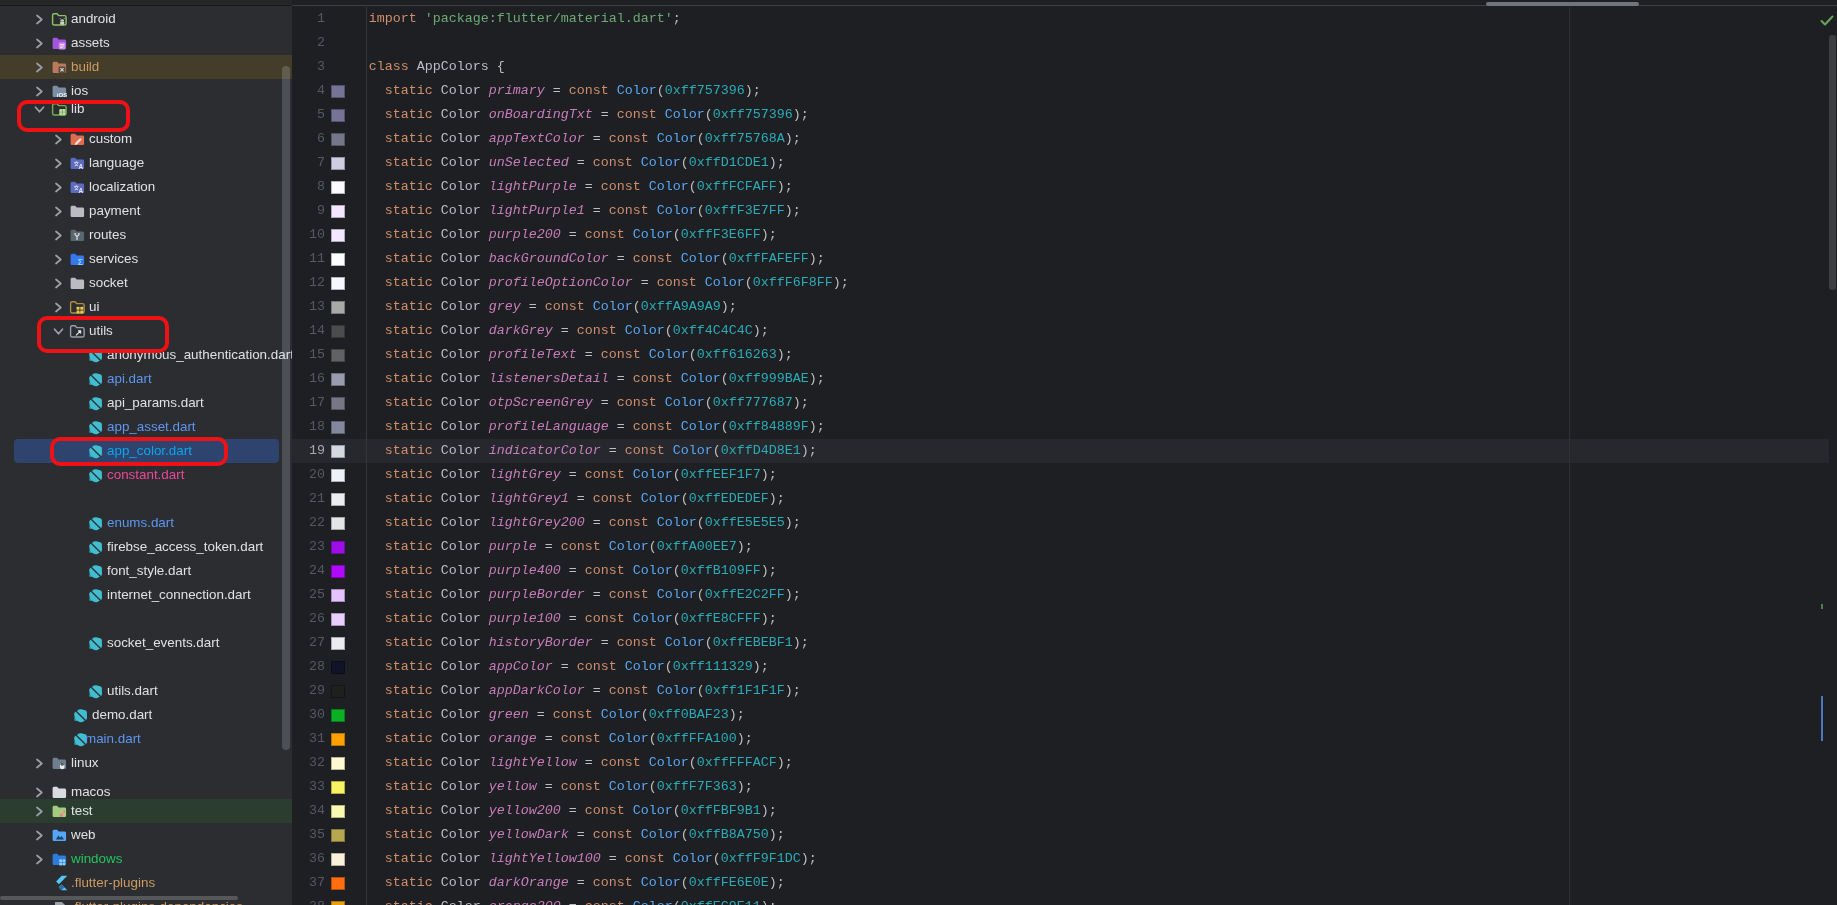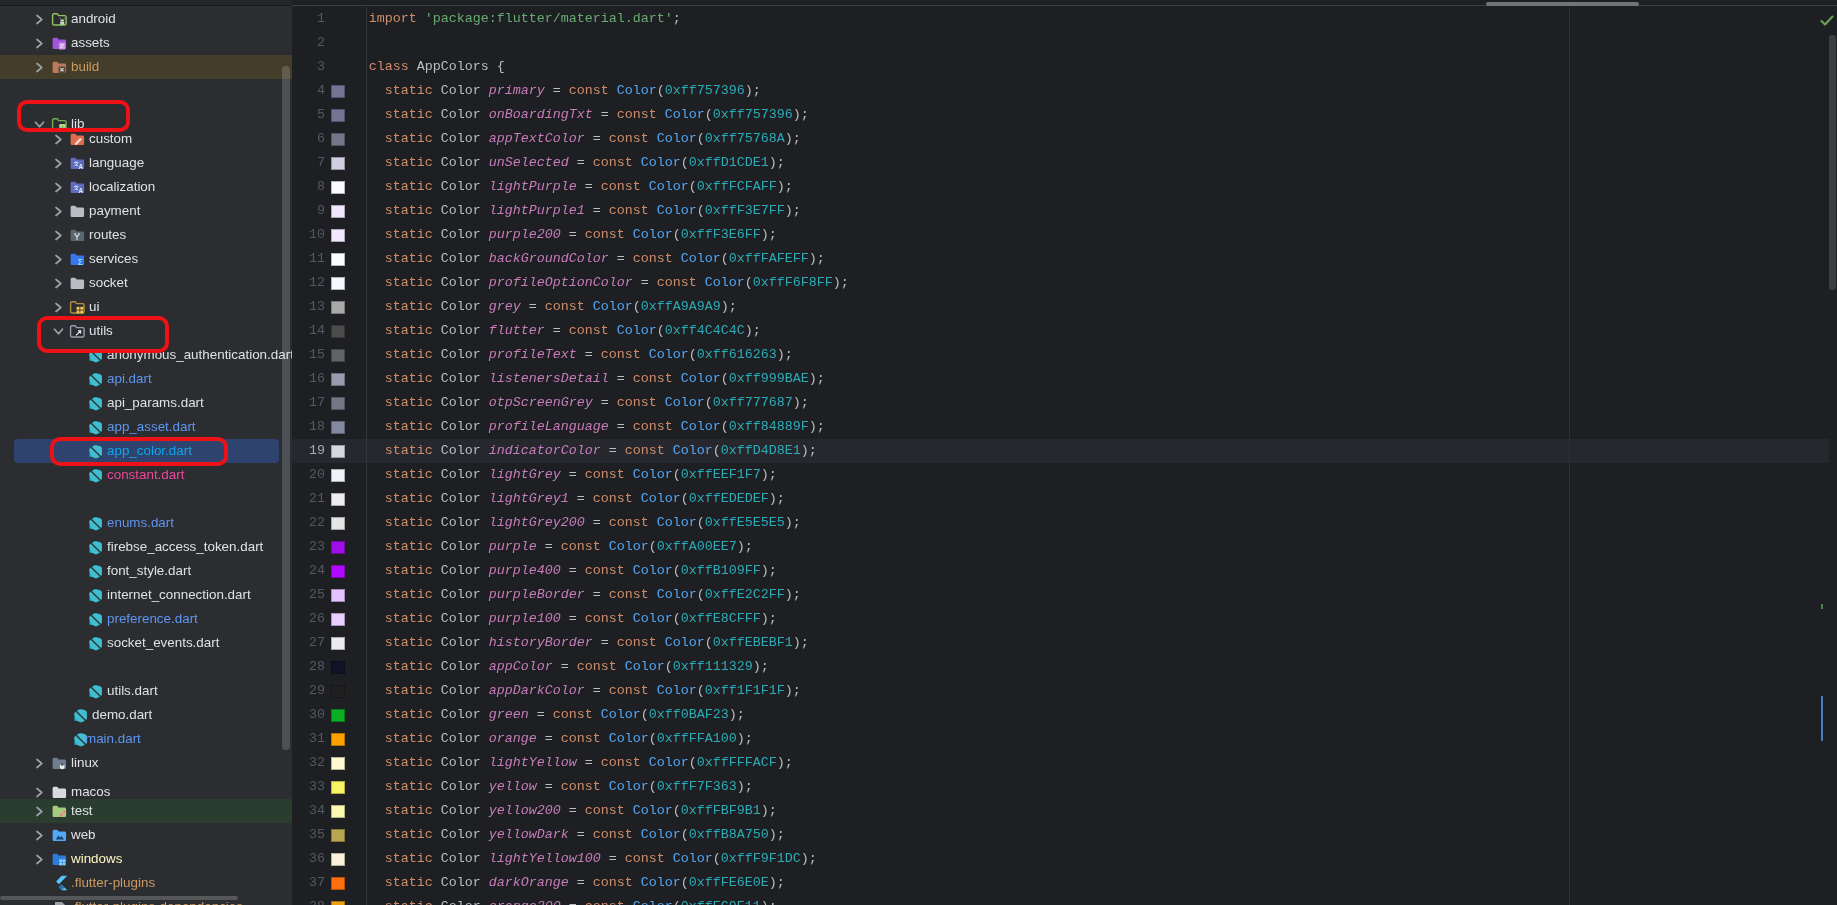--- a/index.html
+++ b/index.html
@@ -102,21 +102,21 @@
   <span class="kw">static</span><span class="pl"> Color </span><span class="fl">primary</span><span class="pl"> = </span><span class="kw">const</span> <span class="ct">Color</span><span class="pl">(</span><span class="nm">0xff757396</span><span class="pl">);</span>
   <span class="kw">static</span><span class="pl"> Color </span><span class="fl">onBoardingTxt</span><span class="pl"> = </span><span class="kw">const</span> <span class="ct">Color</span><span class="pl">(</span><span class="nm">0xff757396</span><span class="pl">);</span>
   <span class="kw">static</span><span class="pl"> Color </span><span class="fl">appTextColor</span><span class="pl"> = </span><span class="kw">const</span> <span class="ct">Color</span><span class="pl">(</span><span class="nm">0xff75768A</span><span class="pl">);</span>
   <span class="kw">static</span><span class="pl"> Color </span><span class="fl">unSelected</span><span class="pl"> = </span><span class="kw">const</span> <span class="ct">Color</span><span class="pl">(</span><span class="nm">0xffD1CDE1</span><span class="pl">);</span>
   <span class="kw">static</span><span class="pl"> Color </span><span class="fl">lightPurple</span><span class="pl"> = </span><span class="kw">const</span> <span class="ct">Color</span><span class="pl">(</span><span class="nm">0xffFCFAFF</span><span class="pl">);</span>
   <span class="kw">static</span><span class="pl"> Color </span><span class="fl">lightPurple1</span><span class="pl"> = </span><span class="kw">const</span> <span class="ct">Color</span><span class="pl">(</span><span class="nm">0xffF3E7FF</span><span class="pl">);</span>
   <span class="kw">static</span><span class="pl"> Color </span><span class="fl">purple200</span><span class="pl"> = </span><span class="kw">const</span> <span class="ct">Color</span><span class="pl">(</span><span class="nm">0xffF3E6FF</span><span class="pl">);</span>
   <span class="kw">static</span><span class="pl"> Color </span><span class="fl">backGroundColor</span><span class="pl"> = </span><span class="kw">const</span> <span class="ct">Color</span><span class="pl">(</span><span class="nm">0xffFAFEFF</span><span class="pl">);</span>
   <span class="kw">static</span><span class="pl"> Color </span><span class="fl">profileOptionColor</span><span class="pl"> = </span><span class="kw">const</span> <span class="ct">Color</span><span class="pl">(</span><span class="nm">0xffF6F8FF</span><span class="pl">);</span>
   <span class="kw">static</span><span class="pl"> Color </span><span class="fl">grey</span><span class="pl"> = </span><span class="kw">const</span> <span class="ct">Color</span><span class="pl">(</span><span class="nm">0xffA9A9A9</span><span class="pl">);</span>
-  <span class="kw">static</span><span class="pl"> Color </span><span class="fl">flutter</span><span class="pl"> = </span><span class="kw">const</span> <span class="ct">Color</span><span class="pl">(</span><span class="nm">0xff4C4C4C</span><span class="pl">);</span>
+  <span class="kw">static</span><span class="pl"> Color </span><span class="fl">darkGrey</span><span class="pl"> = </span><span class="kw">const</span> <span class="ct">Color</span><span class="pl">(</span><span class="nm">0xff4C4C4C</span><span class="pl">);</span>
   <span class="kw">static</span><span class="pl"> Color </span><span class="fl">profileText</span><span class="pl"> = </span><span class="kw">const</span> <span class="ct">Color</span><span class="pl">(</span><span class="nm">0xff616263</span><span class="pl">);</span>
   <span class="kw">static</span><span class="pl"> Color </span><span class="fl">listenersDetail</span><span class="pl"> = </span><span class="kw">const</span> <span class="ct">Color</span><span class="pl">(</span><span class="nm">0xff999BAE</span><span class="pl">);</span>
   <span class="kw">static</span><span class="pl"> Color </span><span class="fl">otpScreenGrey</span><span class="pl"> = </span><span class="kw">const</span> <span class="ct">Color</span><span class="pl">(</span><span class="nm">0xff777687</span><span class="pl">);</span>
   <span class="kw">static</span><span class="pl"> Color </span><span class="fl">profileLanguage</span><span class="pl"> = </span><span class="kw">const</span> <span class="ct">Color</span><span class="pl">(</span><span class="nm">0xff84889F</span><span class="pl">);</span>
   <span class="kw">static</span><span class="pl"> Color </span><span class="fl">indicatorColor</span><span class="pl"> = </span><span class="kw">const</span> <span class="ct">Color</span><span class="pl">(</span><span class="nm">0xffD4D8E1</span><span class="pl">);</span>
   <span class="kw">static</span><span class="pl"> Color </span><span class="fl">lightGrey</span><span class="pl"> = </span><span class="kw">const</span> <span class="ct">Color</span><span class="pl">(</span><span class="nm">0xffEEF1F7</span><span class="pl">);</span>
   <span class="kw">static</span><span class="pl"> Color </span><span class="fl">lightGrey1</span><span class="pl"> = </span><span class="kw">const</span> <span class="ct">Color</span><span class="pl">(</span><span class="nm">0xffEDEDEF</span><span class="pl">);</span>
   <span class="kw">static</span><span class="pl"> Color </span><span class="fl">lightGrey200</span><span class="pl"> = </span><span class="kw">const</span> <span class="ct">Color</span><span class="pl">(</span><span class="nm">0xffE5E5E5</span><span class="pl">);</span>
   <span class="kw">static</span><span class="pl"> Color </span><span class="fl">purple</span><span class="pl"> = </span><span class="kw">const</span> <span class="ct">Color</span><span class="pl">(</span><span class="nm">0xffA00EE7</span><span class="pl">);</span>
   <span class="kw">static</span><span class="pl"> Color </span><span class="fl">purple400</span><span class="pl"> = </span><span class="kw">const</span> <span class="ct">Color</span><span class="pl">(</span><span class="nm">0xffB109FF</span><span class="pl">);</span>
@@ -176,21 +176,31 @@
       <div class="a" style="left:31px;top:4px"><svg width="16" height="16" viewBox="0 0 16 16">
           <polyline points="6,4.5 10.8,8.5 6,12.5" fill="none" stroke="#9ca0a8" stroke-width="1.7" stroke-linecap="round" stroke-linejoin="round"></polyline>
         </svg></div>
       <div class="a" style="left:51px;top:4px"><svg width="16" height="16" viewBox="0 0 16 16">
           <path d="M1.6 4.3c0-.9.7-1.6 1.6-1.6h2.9l1.6 1.9h5.8c.9 0 1.6.7 1.6 1.6v6.2c0 .9-.7 1.6-1.6 1.6H3.2c-.9 0-1.6-.7-1.6-1.6z" fill="#b97a5d"></path>
           <rect x="7.6" y="7.4" width="6.8" height="6.8" rx="1.4" fill="#55473e"></rect>
           <path d="M9.4 9.2l3.2 3.2M12.6 9.2l-3.2 3.2" stroke="#ddd5ce" stroke-width="1.2"></path>
         </svg></div>
       <div class="a lbl" style="left:71px;color:#cb9a62">build</div>
     </div>
-<div class="a row" style="top:106px">
+<div class="a row" style="top:73px">
+      <div class="a" style="left:31px;top:4px"><svg width="16" height="16" viewBox="0 0 16 16">
+          <polyline points="6,4.5 10.8,8.5 6,12.5" fill="none" stroke="#9ca0a8" stroke-width="1.7" stroke-linecap="round" stroke-linejoin="round"></polyline>
+        </svg></div>
+      <div class="a" style="left:51px;top:4px"><svg width="16" height="16" viewBox="0 0 16 16">
+          <path d="M1.6 4.3c0-.9.7-1.6 1.6-1.6h2.9l1.6 1.9h5.8c.9 0 1.6.7 1.6 1.6v6.2c0 .9-.7 1.6-1.6 1.6H3.2c-.9 0-1.6-.7-1.6-1.6z" fill="#7c8ea4"></path>
+          <text x="11" y="13.6" font-size="6" font-weight="bold" fill="#eef1f5" text-anchor="middle" font-family="Liberation Sans">iOS</text>
+        </svg></div>
+      <div class="a lbl" style="left:71px;color:#dfe1e5">ios</div>
+    </div>
+<div class="a row" style="top:91px">
       <div class="a" style="left:31px;top:4px"><svg width="16" height="16" viewBox="0 0 16 16">
           <polyline points="4.5,6.2 8.5,10.8 12.5,6.2" fill="none" stroke="#9ca0a8" stroke-width="1.7" stroke-linecap="round" stroke-linejoin="round"></polyline>
         </svg></div>
       <div class="a" style="left:51px;top:4px"><svg width="16" height="16" viewBox="0 0 16 16">
           <path d="M1.6 4.3c0-.9.7-1.6 1.6-1.6h2.9l1.6 1.9h5.8c.9 0 1.6.7 1.6 1.6v6.2c0 .9-.7 1.6-1.6 1.6H3.2c-.9 0-1.6-.7-1.6-1.6z" fill="none" stroke="#72b152" stroke-width="1.4"></path>
           <rect x="8.3" y="8" width="6.2" height="6.2" rx="1.2" fill="#c2dda6"></rect>
           <path d="M11.4 8v6.2M8.3 11.1h6.2" stroke="#7fb55f" stroke-width=".9"></path>
         </svg></div>
       <div class="a lbl" style="left:71px;color:#dfe1e5">lib</div>
     </div>
@@ -360,28 +370,20 @@
         </svg></div>
       <div class="a lbl" style="left:107px;color:#dfe1e5">font_style.dart</div>
     </div>
 <div class="a row" style="top:577px">
       <div class="a" style="left:88px;top:4.5px"><svg width="15" height="15" viewBox="0 0 15 15">
           <path d="M8.2 1.3 L12.2 2.2 Q13.6 2.6 13.9 4 L14 9.9 Q13.9 11.3 12.8 12.2 L9.3 13.9 Q8 14.4 6.6 13.9 L3.3 12.4 Q2.2 11.7 1.9 10.5 L1.2 6.6 Q1.1 5.2 2 4.3 L5.9 1.6 Q7 1 8.2 1.3 Z" fill="#41bdd2"></path>
           <path d="M3.2 3.2l9.6 9.6" stroke="#2b2d30" stroke-width="1.3"></path>
           <path d="M1.6 9.2l2.6 4.1-3-.7z" fill="#2f9cb0"></path>
         </svg></div>
       <div class="a lbl" style="left:107px;color:#dfe1e5">internet_connection.dart</div>
-    </div>
-<div class="a row" style="top:601px">
-      <div class="a" style="left:88px;top:4.5px"><svg width="15" height="15" viewBox="0 0 15 15">
-          <path d="M8.2 1.3 L12.2 2.2 Q13.6 2.6 13.9 4 L14 9.9 Q13.9 11.3 12.8 12.2 L9.3 13.9 Q8 14.4 6.6 13.9 L3.3 12.4 Q2.2 11.7 1.9 10.5 L1.2 6.6 Q1.1 5.2 2 4.3 L5.9 1.6 Q7 1 8.2 1.3 Z" fill="#41bdd2"></path>
-          <path d="M3.2 3.2l9.6 9.6" stroke="#2b2d30" stroke-width="1.3"></path>
-          <path d="M1.6 9.2l2.6 4.1-3-.7z" fill="#2f9cb0"></path>
-        </svg></div>
-      <div class="a lbl" style="left:107px;color:#5e96f0">preference.dart</div>
     </div>
 <div class="a row" style="top:625px">
       <div class="a" style="left:88px;top:4.5px"><svg width="15" height="15" viewBox="0 0 15 15">
           <path d="M8.2 1.3 L12.2 2.2 Q13.6 2.6 13.9 4 L14 9.9 Q13.9 11.3 12.8 12.2 L9.3 13.9 Q8 14.4 6.6 13.9 L3.3 12.4 Q2.2 11.7 1.9 10.5 L1.2 6.6 Q1.1 5.2 2 4.3 L5.9 1.6 Q7 1 8.2 1.3 Z" fill="#41bdd2"></path>
           <path d="M3.2 3.2l9.6 9.6" stroke="#2b2d30" stroke-width="1.3"></path>
           <path d="M1.6 9.2l2.6 4.1-3-.7z" fill="#2f9cb0"></path>
         </svg></div>
       <div class="a lbl" style="left:107px;color:#dfe1e5">socket_events.dart</div>
     </div>
 <div class="a row" style="top:673px">
@@ -458,21 +460,21 @@
         </svg></div>
       <div class="a" style="left:51px;top:4px"><svg width="16" height="16" viewBox="0 0 16 16">
           <path d="M1.6 4.3c0-.9.7-1.6 1.6-1.6h2.9l1.6 1.9h5.8c.9 0 1.6.7 1.6 1.6v6.2c0 .9-.7 1.6-1.6 1.6H3.2c-.9 0-1.6-.7-1.6-1.6z" fill="#2e7bd9"></path>
           <g fill="#8fd3f8">
             <rect x="8.3" y="8.4" width="2.7" height="2.7"></rect>
             <rect x="11.6" y="8.4" width="2.7" height="2.7"></rect>
             <rect x="8.3" y="11.7" width="2.7" height="2.7"></rect>
             <rect x="11.6" y="11.7" width="2.7" height="2.7"></rect>
           </g>
         </svg></div>
-      <div class="a lbl" style="left:71px;color:#fef9c3">windows</div>
+      <div class="a lbl" style="left:71px;color:#22c55e">windows</div>
     </div>
 <div class="a row" style="top:865px">
       <div class="a" style="left:53px;top:4px"><svg width="16" height="16" viewBox="0 0 16 16">
           <g transform="translate(8 8) scale(1.08) translate(-8 -8)">
             <polygon points="8.6,1.4 13.8,1.4 6.1,9.1 3.5,6.5" fill="#57c5f7"></polygon>
             <polygon points="13.8,14.6 8.6,14.6 5.9,11.9 8.5,9.3" fill="#57c5f7"></polygon>
             <polygon points="8.5,9.3 11.2,12 8.6,14.6 5.9,11.9" fill="#2e6da8"></polygon>
           </g>
         </svg></div>
       <div class="a lbl" style="left:71px;color:#cb9a62">.flutter-plugins</div>

